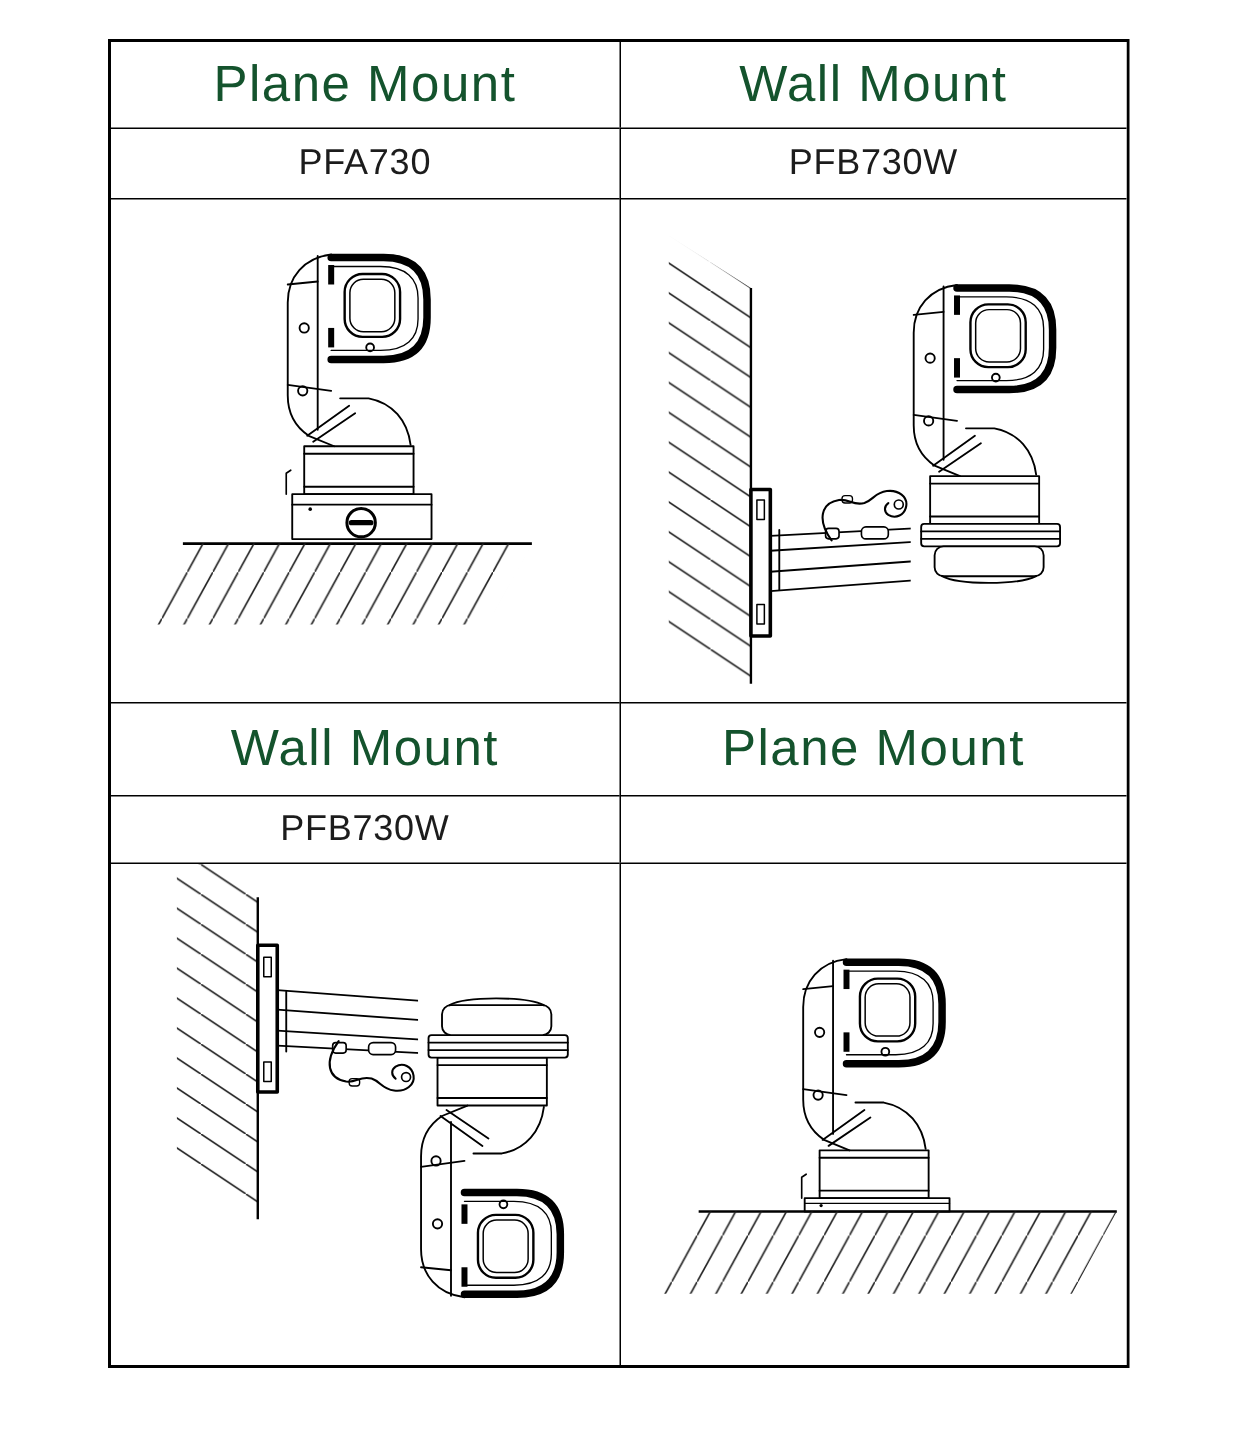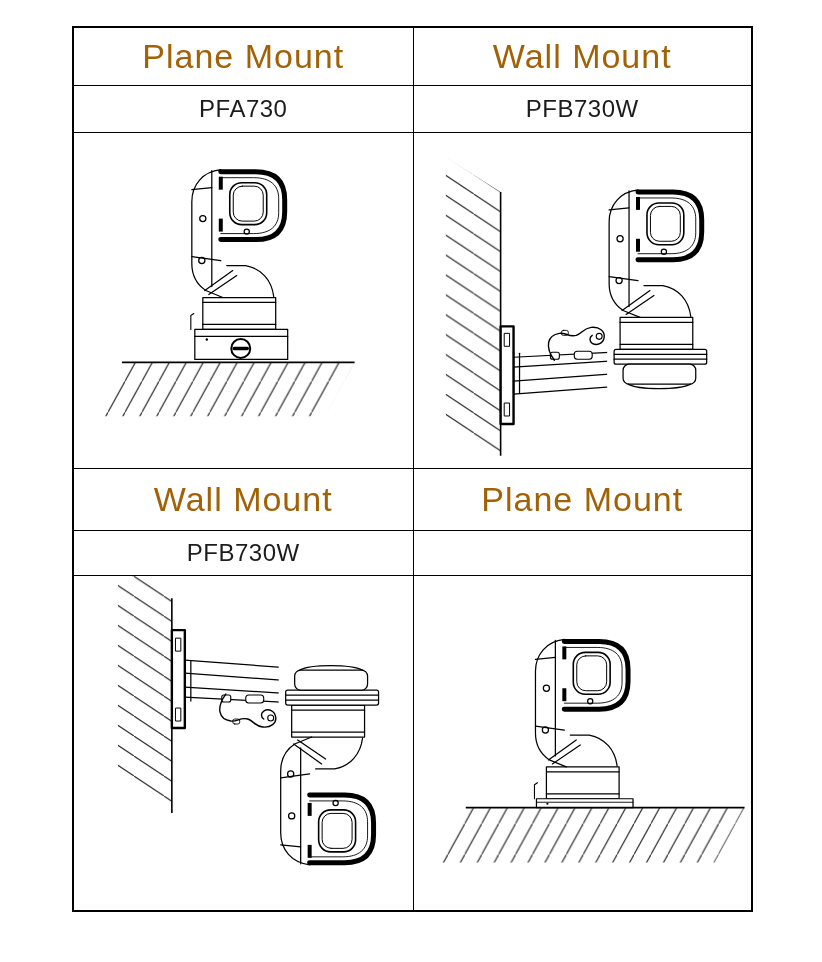--- a/index.html
+++ b/index.html
@@ -8,21 +8,21 @@
   .mount-table{
     position:absolute;left:72px;top:26px;width:681px;height:886px;
     box-sizing:border-box;border:2px solid #000;
     display:grid;grid-template-columns:1fr 1fr;
     grid-template-rows:57px 47px 336px 62px 45px 1fr;
   }
   .cell{box-sizing:border-box;background:#fff;overflow:hidden;
         display:flex;align-items:center;justify-content:center;}
   .col2{border-left:1.6px solid #000;}
   .rline{border-top:1.6px solid #000;}
-  .title-cell{font-size:34px;letter-spacing:1px;color:#a16207;font-weight:400;}
+  .title-cell{font-size:34px;letter-spacing:1px;color:#14532d;font-weight:400;}
   .model-cell{font-size:24px;letter-spacing:0.5px;color:#1c1c1c;}
   .draw-cell{align-items:stretch;justify-content:stretch;}
   .draw-cell svg{display:block;width:100%;height:100%;}
   .defs-holder{position:absolute;width:0;height:0;overflow:hidden;}
 </style>
 </head>
 <body>
 
 <svg class="defs-holder" aria-hidden="true">
   <defs>

